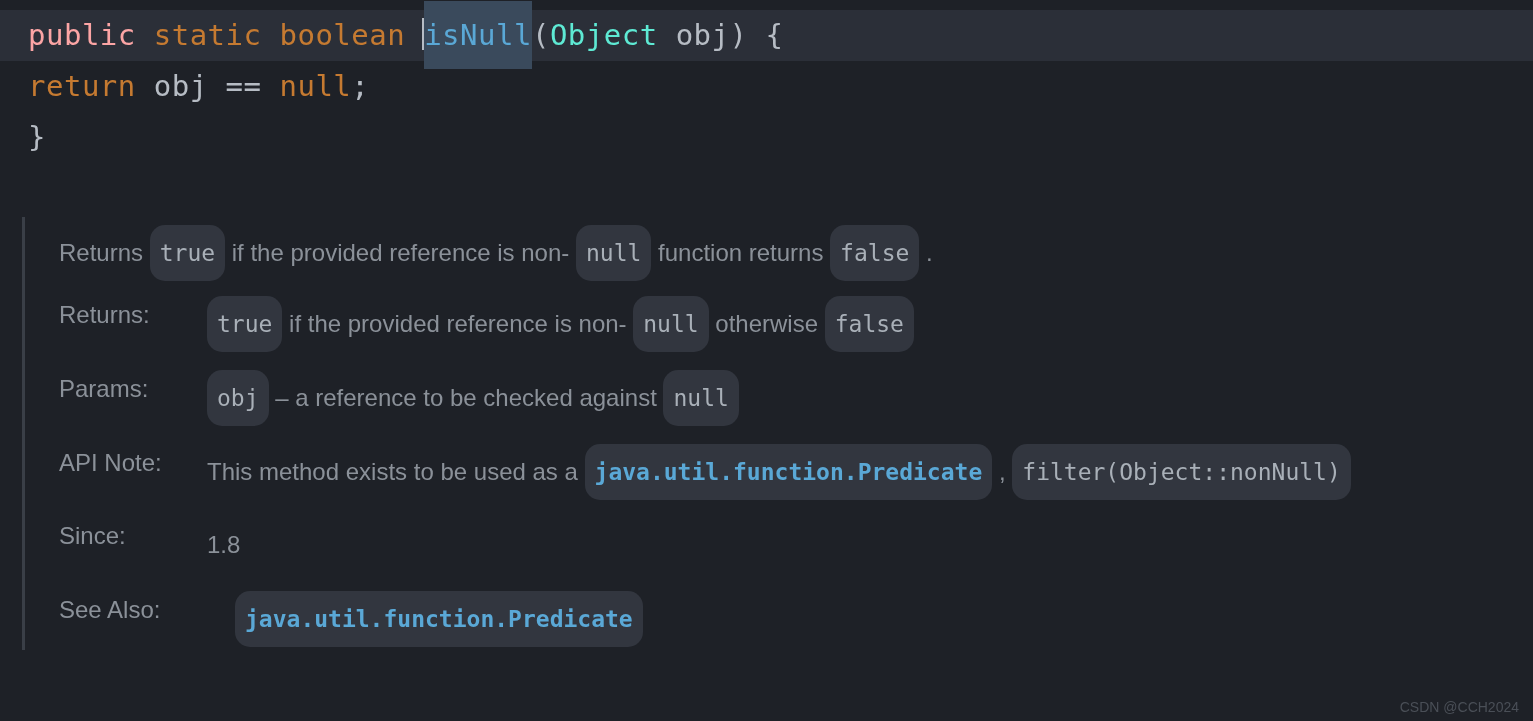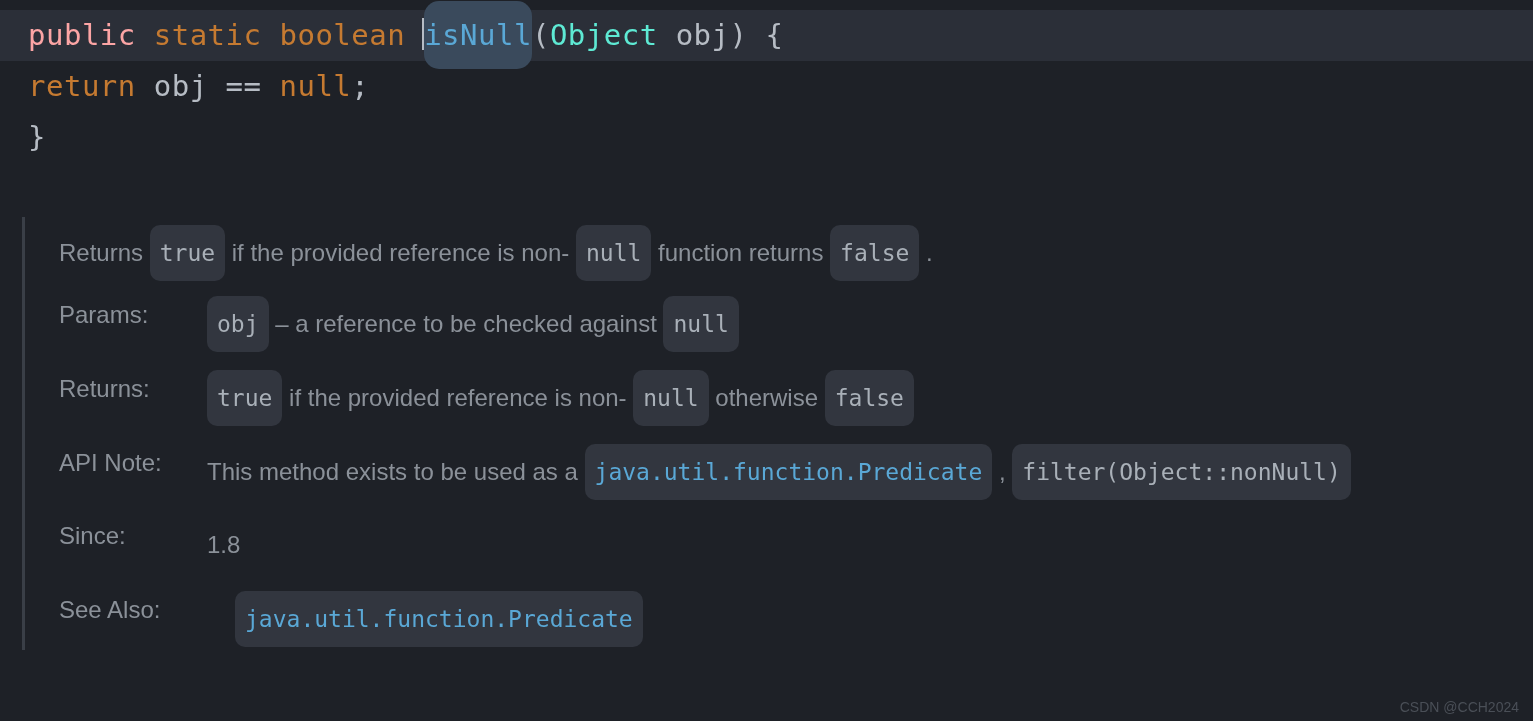--- a/index.html
+++ b/index.html
@@ -27,21 +27,20 @@
   .code-line {
     padding: 0 28px;
   }
   .kw-public { color: #fca5a5; }
   .kw-static { color: #c57a31; }
   .kw-boolean { color: #c57a31; }
   .fn-name { color: #5aa8d6; }
   .hl-box {
     background: #3a4a5c;
     padding: 17px 0px;
-    border-radius: 15px;
   }
   .param-type { color: #5eead4; }
   .param-name { color: #b6bcc4; }
   .brace { color: #b6bcc4; }
   .paren { color: #b6bcc4; }
   .kw-return { color: #c57a31; margin-top: 45px; }
   .var { color: #b6bcc4; }
   .op { color: #b6bcc4; }
   .kw-null { color: #c57a31; }
   .semi { color: #b6bcc4; }
@@ -79,25 +78,26 @@
   .doc-content {
     color: #8b9199;
     line-height: 1.9;
     flex: 1;
   }
   .code-chip {
     font-family: 'Consolas', 'Monaco', monospace;
     background: #32363f;
     color: #a9b0b8;
     padding: 15px 10px;
-    border-radius: 10px;
+    border-radius: 15px;
     font-size: 23px;
   }
   .code-chip.link {
     color: #5aa8d6;
+    font-weight: bold;
   }
   .watermark {
     position: absolute;
     right: 14px;
     bottom: 6px;
     color: #4a4f57;
     font-size: 14px;
     font-family: sans-serif;
     margin-top: 7px;
   }
@@ -110,30 +110,30 @@
   <div class="code-line">    <span class="kw-return">return</span> <span class="var">obj</span> <span class="op">==</span> <span class="kw-null">null</span><span class="semi">;</span></div>
   <div class="code-line"><span class="brace">}</span></div>
 </div>
 
 <div class="doc-panel">
   <div class="doc-summary">
     <span>Returns </span><span class="code-chip">true</span><span> if the provided reference is non- </span><span class="code-chip">null</span><span> function returns </span><span class="code-chip">false</span><span> .</span>
   </div>
 
   <div class="doc-row">
-    <div class="doc-label">Params:</div>
+    <div class="doc-label">Returns:</div>
     <div class="doc-content">
-      <span class="code-chip">obj</span><span> – a reference to be checked against </span><span class="code-chip">null</span>
+      <span class="code-chip">true</span><span> if the provided reference is non- </span><span class="code-chip">null</span><span> otherwise </span><span class="code-chip">false</span>
     </div>
   </div>
 
   <div class="doc-row">
-    <div class="doc-label">Returns:</div>
+    <div class="doc-label">Params:</div>
     <div class="doc-content">
-      <span class="code-chip">true</span><span> if the provided reference is non- </span><span class="code-chip">null</span><span> otherwise </span><span class="code-chip">false</span>
+      <span class="code-chip">obj</span><span> – a reference to be checked against </span><span class="code-chip">null</span>
     </div>
   </div>
 
   <div class="doc-row">
     <div class="doc-label">API Note:</div>
     <div class="doc-content">
       <span>This method exists to be used as a </span><span class="code-chip link">java.util.function.Predicate</span><span> , </span><span class="code-chip">filter(Object::nonNull)</span>
     </div>
   </div>
 

